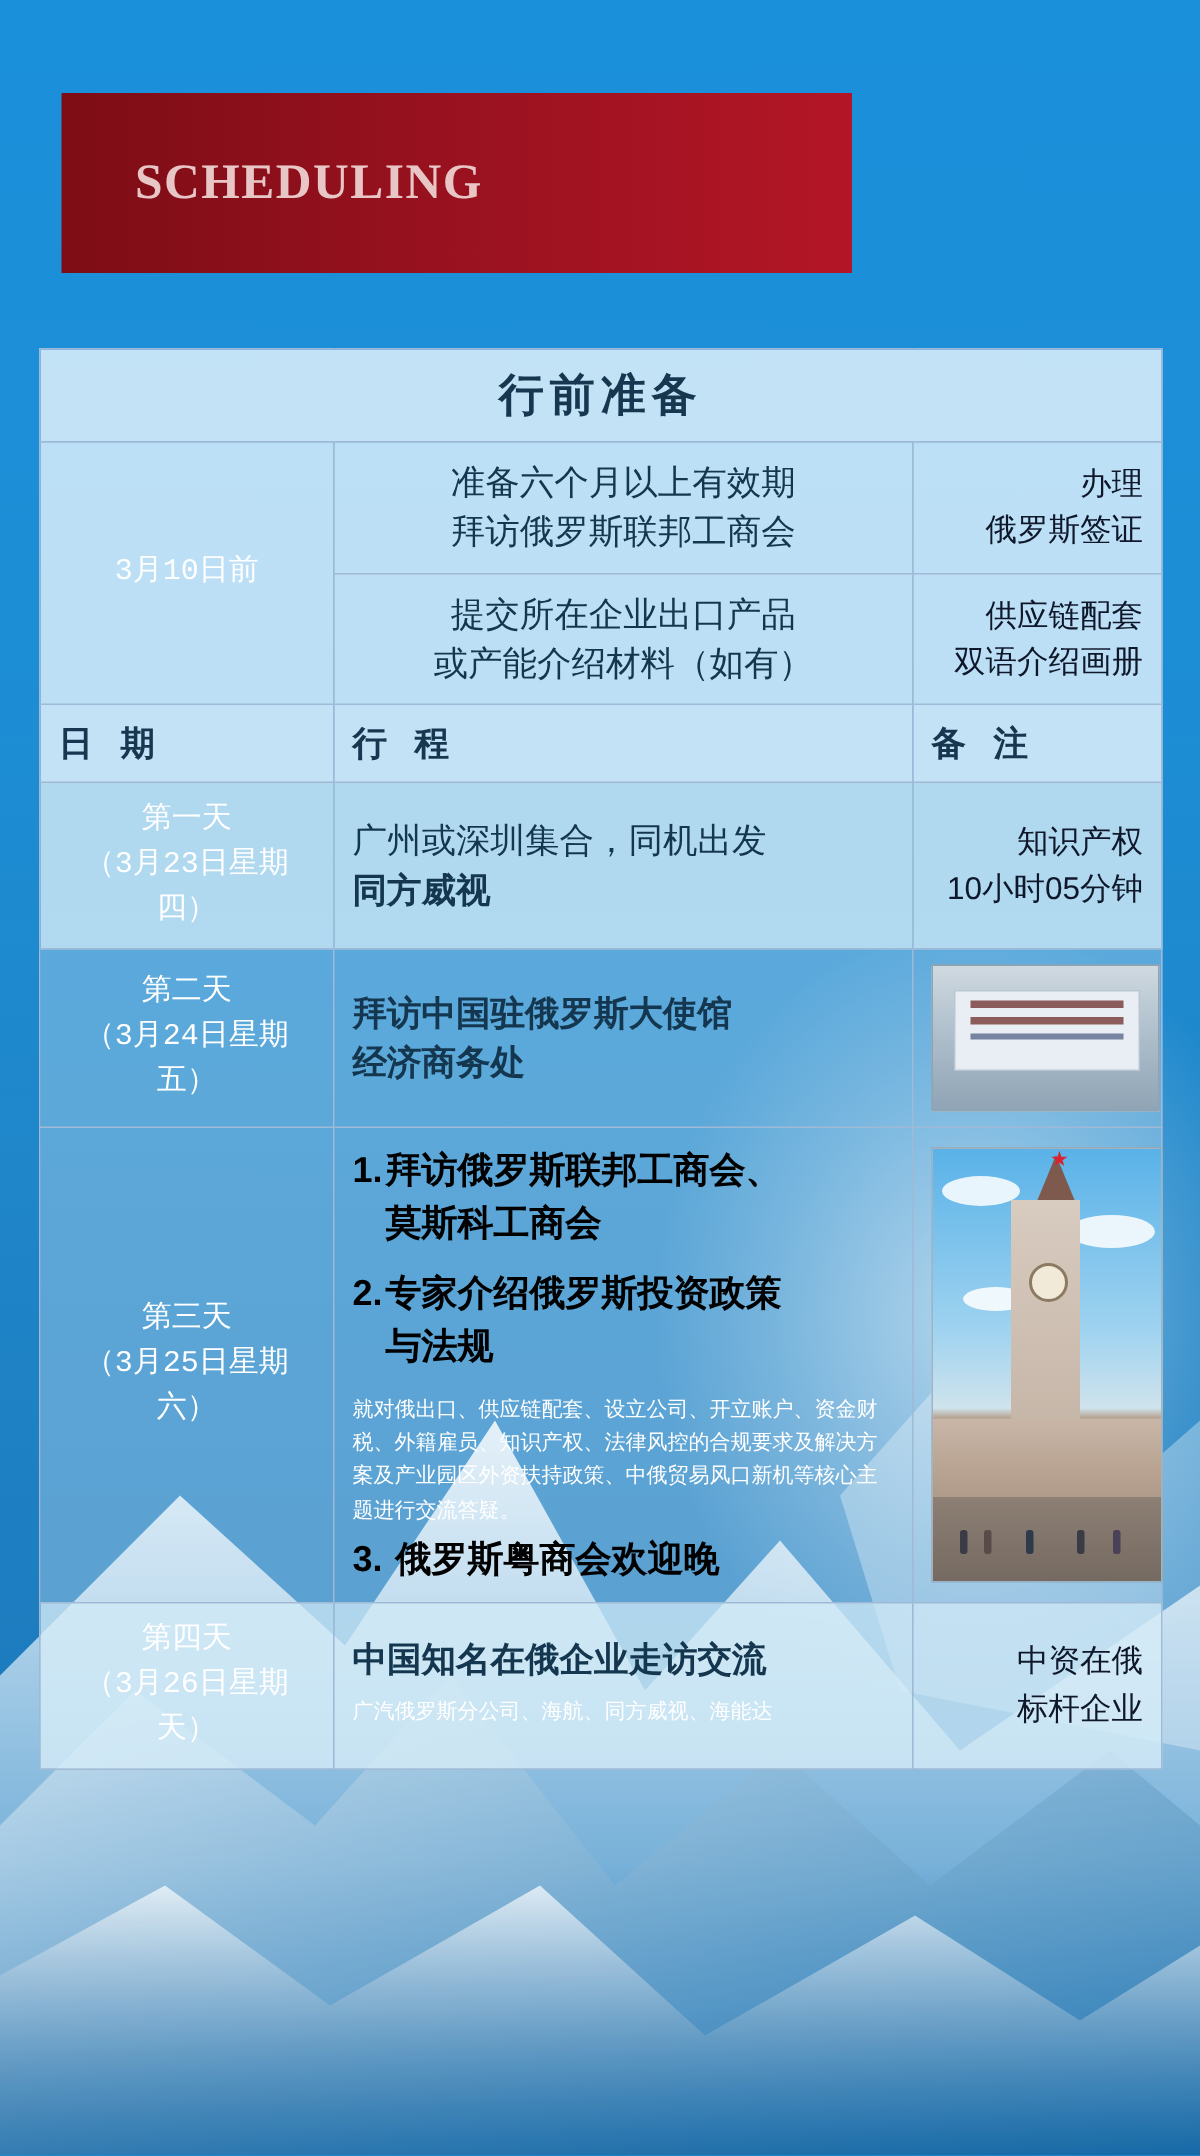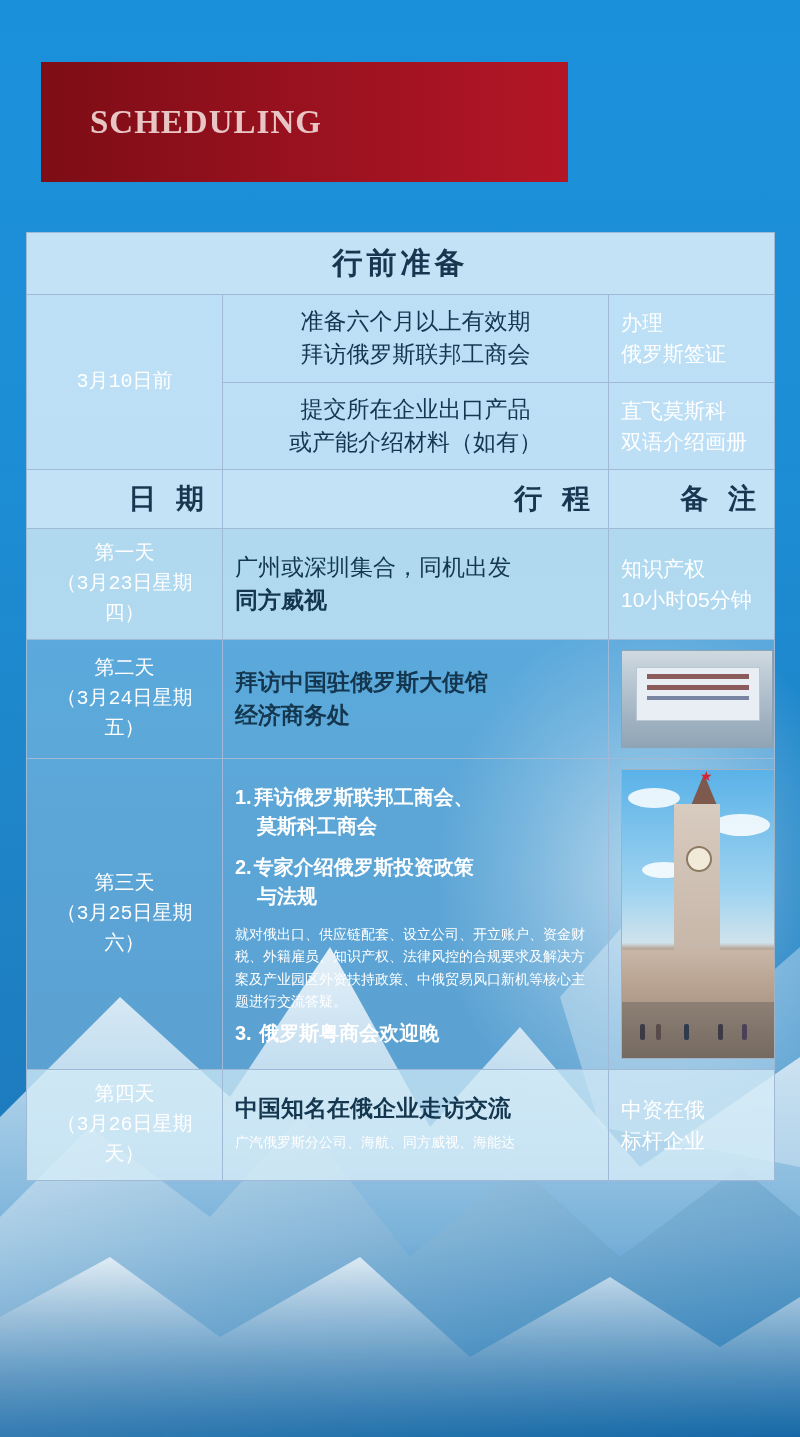--- a/index.html
+++ b/index.html
@@ -97,22 +97,22 @@
 
   .hdr-prep {
     text-align: center;
     font-size: 30px;
     color: #17364f;
     font-weight: bold;
     letter-spacing: 4px;
     padding: 16px 0;
   }
   .hdr-col {
-    text-align: right;
-    font-size: 28px;
+    text-align: left;
+    font-size: 23px;
     color: #17364f;
     font-weight: bold;
     letter-spacing: 6px;
     padding: 18px 0;
   }
 
   .date-cell {
     text-align: center;
     font-size: 20px;
     color: #ffffff;
@@ -122,38 +122,38 @@
   .date-cell .d1 { display: block; }
   .date-cell .d2 { display: block; }
 
   .main-cell {
     font-size: 23px;
     color: #14364e;
     line-height: 1.45;
   }
   .main-cell.center { text-align: center; }
   .note-cell {
-    text-align: left;
+    text-align: right;
     font-size: 21px;
-    color: #ffffff;
+    color: #0f172a;
     line-height: 1.5;
   }
   .note-cell span { display: block; }
 
   .bold { font-weight: bold; }
   .sub {
     font-size: 14px;
     color: #ffffff;
     line-height: 1.6;
     margin: 6px 0 6px 0;
   }
   .li {
     margin: 2px 0 12px 0;
-    font-size: 20px;
-    color: #ffffff;
+    font-size: 24px;
+    color: #000000;
     line-height: 1.45;
   }
   .li:last-child { margin-bottom: 0; }
   .li .num { margin-right: 2px; }
   .indent { padding-left: 22px; display: block; }
 
   
   .img-embassy {
     width: 150px;
     height: 96px;
@@ -314,21 +314,21 @@
           <span>俄罗斯签证</span>
         </td>
       </tr>
 
       <tr>
         <td class="tint3 main-cell center">
           <div>提交所在企业出口产品</div>
           <div>或产能介绍材料（如有）</div>
         </td>
         <td class="tint3 note-cell">
-          <span>直飞莫斯科</span>
+          <span>供应链配套</span>
           <span>双语介绍画册</span>
         </td>
       </tr>
 
       <tr>
         <td class="tint hdr-col">日 期</td>
         <td class="tint hdr-col">行 程</td>
         <td class="tint hdr-col">备 注</td>
       </tr>
 

